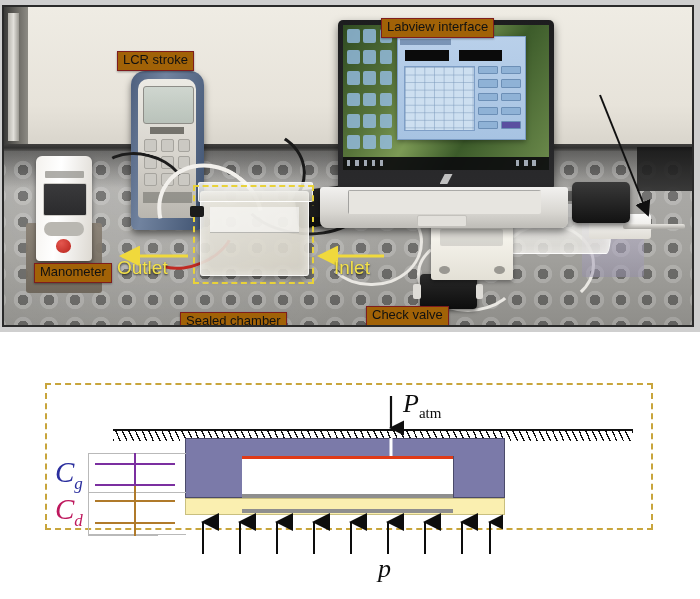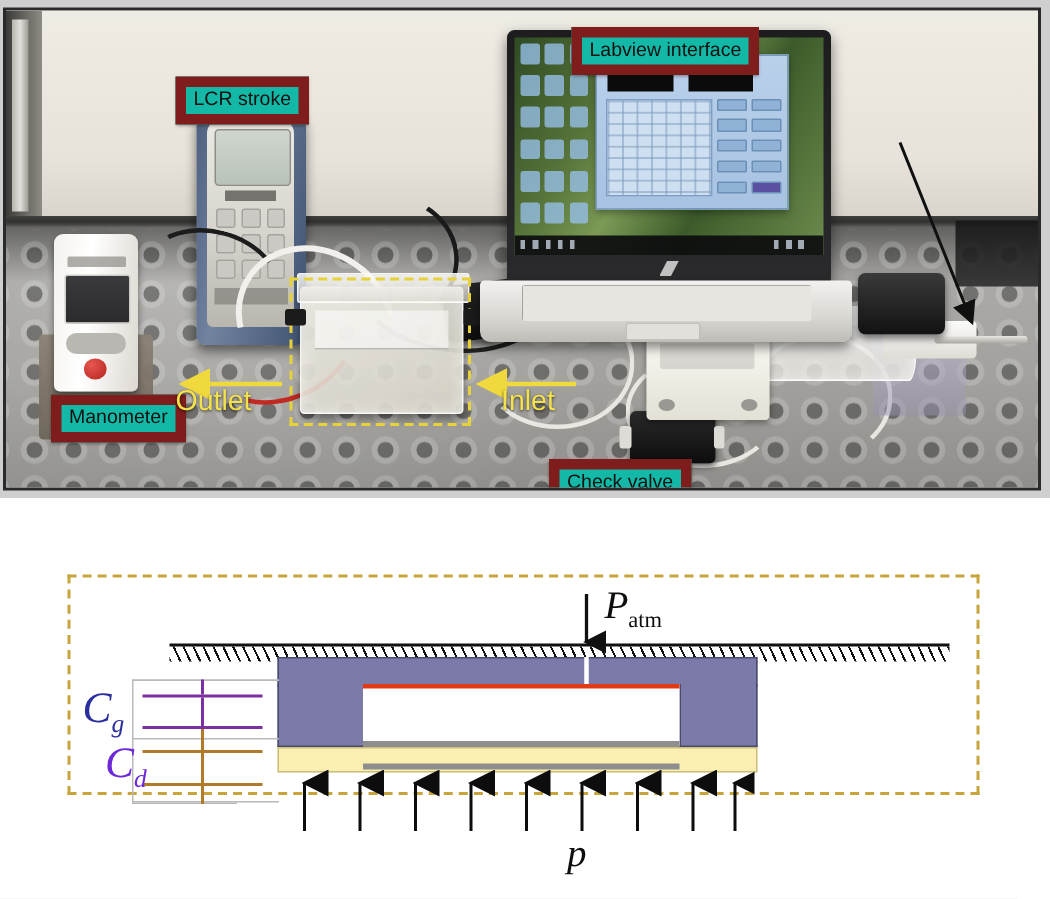--- a/index.html
+++ b/index.html
@@ -342,22 +342,22 @@
     background: #e2e0db; border: 1px solid #c3c1bc; border-radius: 2px;
   }
   .dark-strip-right {
     position: absolute; left: 92%; top: 44%; width: 8%; height: 14%;
     background: linear-gradient(#161616,#2c2c2c); opacity:.9;
   }
 
   
   .lbl {
     position: absolute;
-    background: #14b8a6;
-    border: 7px solid #7f1d1d;
+    background: #a16207;
+    border: 1px solid #7f1d1d;
     color: #111;
     font-family: "Liberation Sans", sans-serif;
     font-size: 13px;
     line-height: 1.12;
     padding: 1px 5px 2px 5px;
     white-space: pre-line;
     box-shadow: 0 1px 2px rgba(0,0,0,.35);
   }
   .lbl.plain {
     border: none; box-shadow: none; background: transparent; color:#111;
@@ -462,21 +462,21 @@
 
   .cap-label {
     position: absolute;
     font-family: "Liberation Serif", serif;
     font-style: italic;
     font-size: 29px;
     line-height: 1;
   }
   .cap-label sub { font-size: 17px; font-style: italic; }
   #cap-cg { left: 55px; top: 126px; color: #2b2f9e; }
-  #cap-cd { left: 70px; top: 163px; color: #6d28d9; }
+  #cap-cd { left: 55px; top: 163px; color: #be185d; }
 
   .patm-label {
     position: absolute; left: 403px; top: 57px;
     font-family: "Liberation Serif", serif;
     font-style: italic; font-size: 26px; color: #0e0e0e;
   }
   .patm-label sub { font-style: normal; font-size: 15px; }
   .p-label {
     position: absolute; left: 378px; top: 222px;
     font-family: "Liberation Serif", serif;
@@ -636,20 +636,21 @@
         <marker id="bmark" markerWidth="8" markerHeight="8" refX="7" refY="4" orient="auto">
           <polygon points="0 0, 8 4, 0 8" fill="#101010"></polygon>
         </marker>
       </defs>
       <line x1="4" y1="4" x2="52" y2="124" stroke="#101010" stroke-width="2" marker-end="url(#bmark)"></line>
     </svg>
 
     <div class="lbl" id="lbl-lcr">LCR stroke</div>
     <div class="lbl" id="lbl-labview">Labview interface</div>
     <div class="lbl" id="lbl-manometer">Manometer</div>
+    <div class="lbl" id="lbl-sealed">Sealed chamber</div>
     <div class="lbl" id="lbl-check">Check valve</div>
     <div class="lbl-yellow" id="lbl-outlet">Outlet</div>
     <div class="lbl-yellow" id="lbl-inlet">Inlet</div>
 
   </div>
 </div>
 
 <div id="diagram-panel">
 
   <div class="dashed-box"></div>

